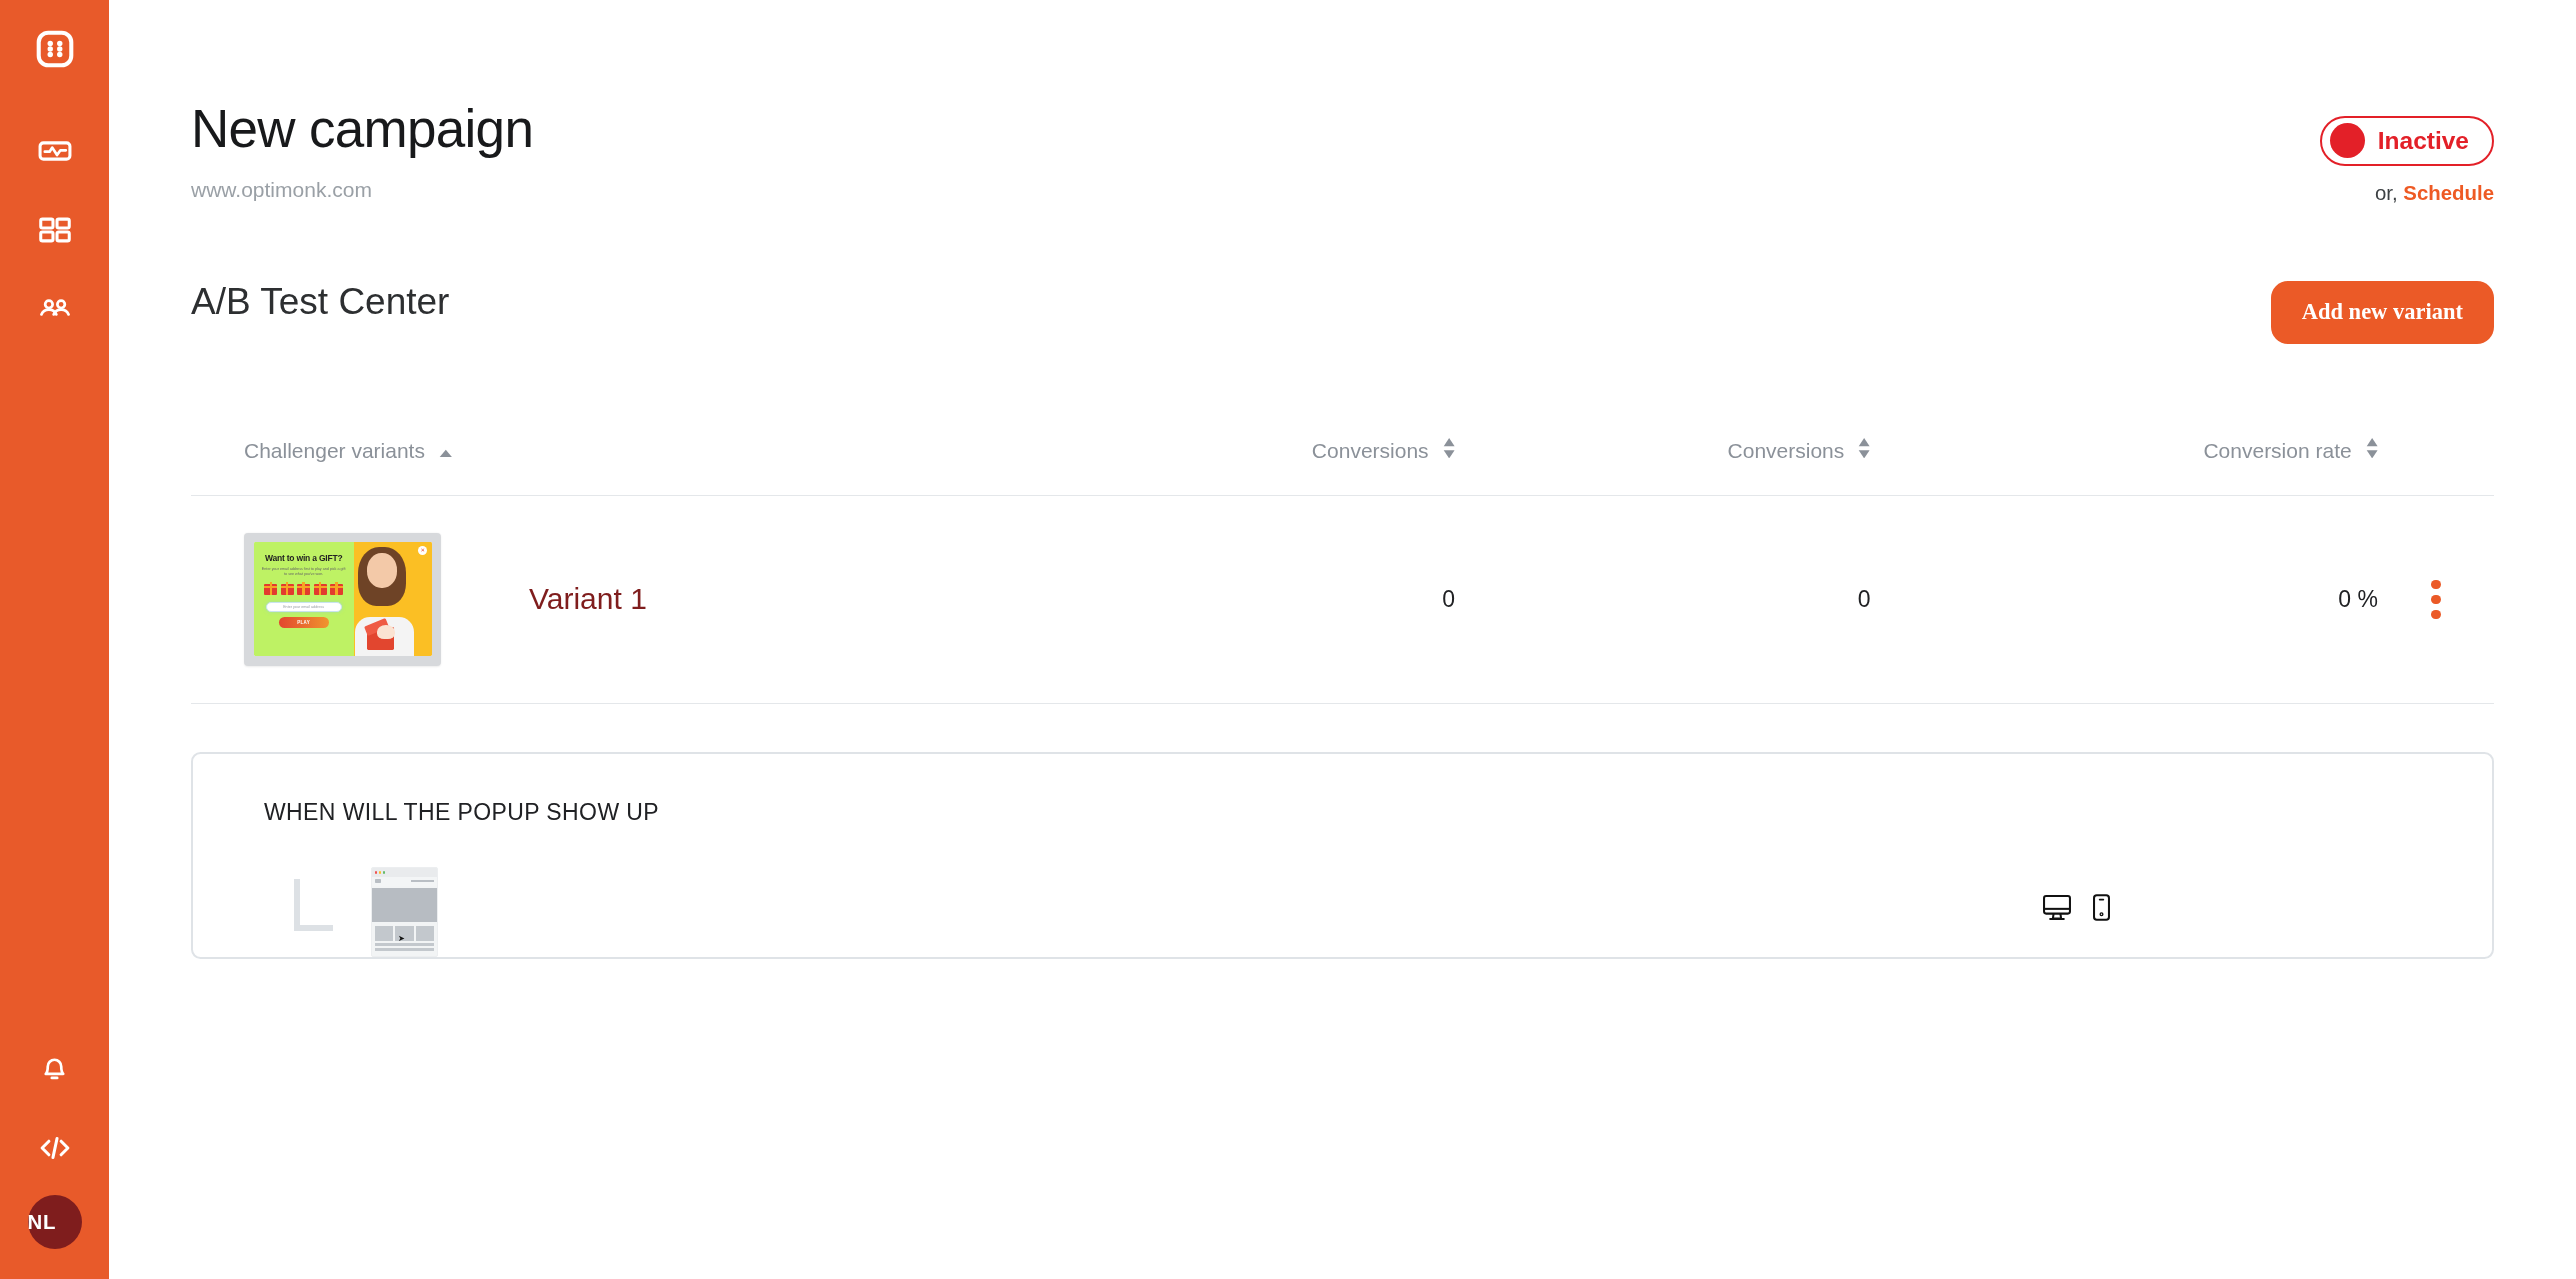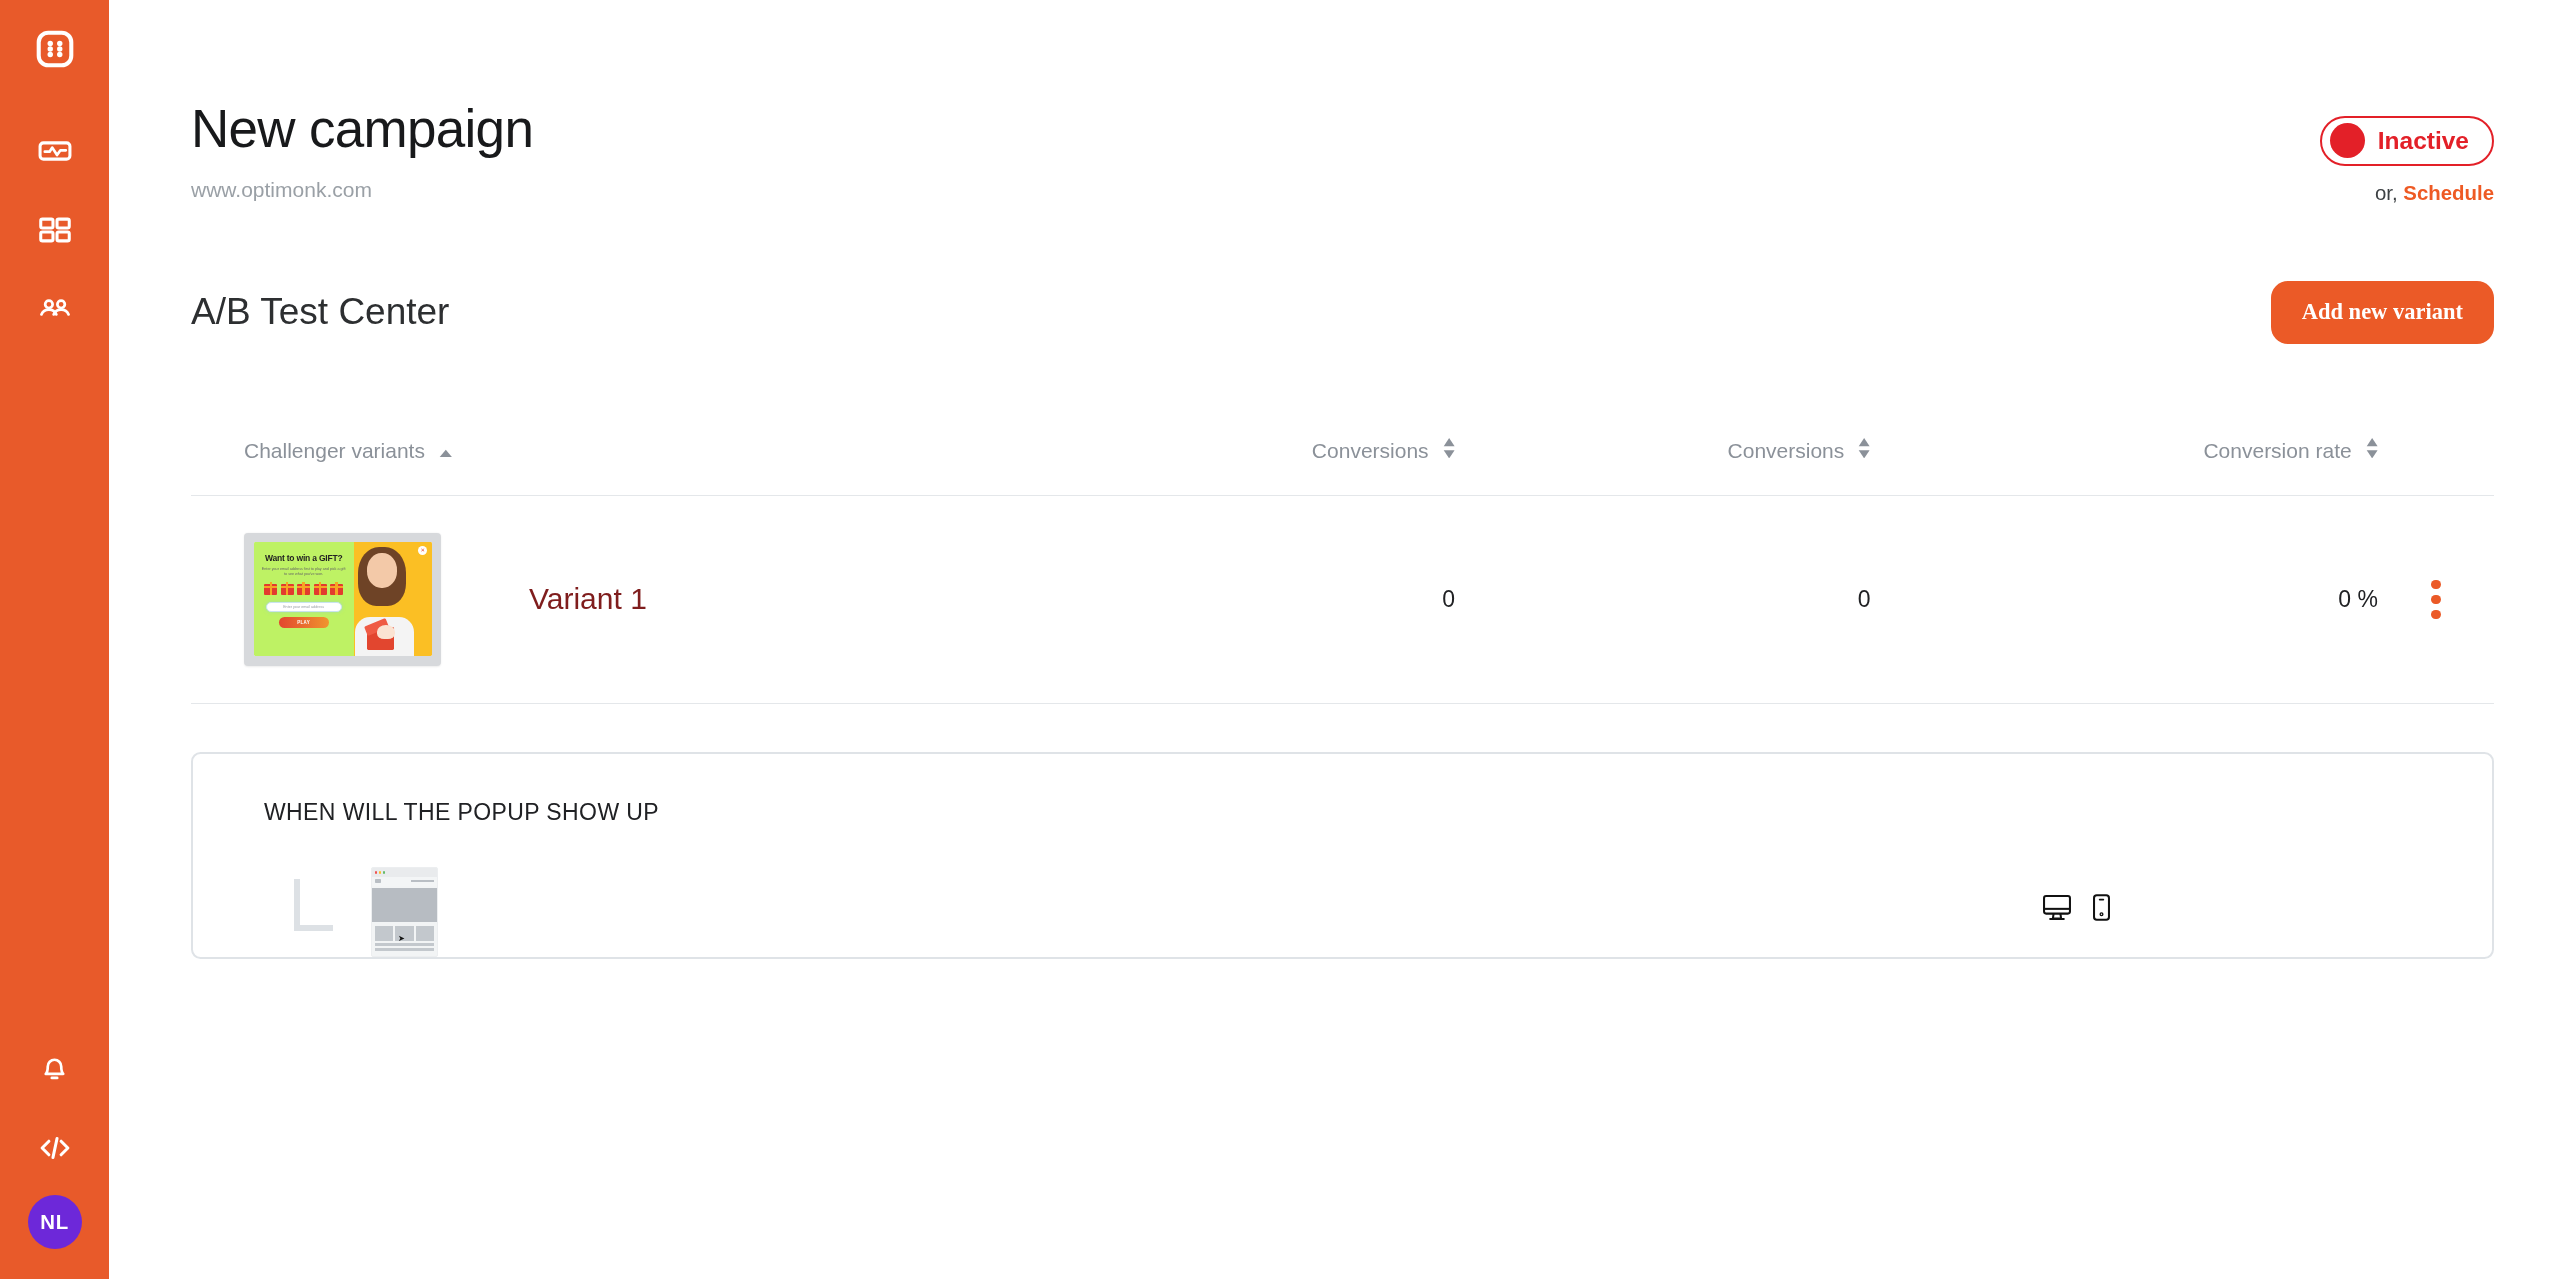--- a/index.html
+++ b/index.html
@@ -26,22 +26,22 @@
     margin-bottom: 30px;
     cursor: pointer;
   }
   .side-icon svg { display: block; }
   .sidebar-bottom {
     position: absolute; bottom: 30px; left: 0; width: 109px;
     display: flex; flex-direction: column; align-items: center;
   }
   .avatar {
     width: 54px; height: 54px; border-radius: 50%;
-    background: #6d28d9; color: #ffffff;
-    display: flex; align-items: center; justify-content: center;
+    background: #7f1d1d; color: #ffffff;
+    display: flex; align-items: center; justify-content: flex-start;
     font-size: 20.4px; font-weight: 700; letter-spacing: 0.7px;
     margin-top: 23px; cursor: pointer;
   }
 
   
   .main {
     flex: 1; height: 1279px; background: #fff;
     position: relative; overflow: hidden;
   }
   .content { padding: 0 82px 0 82px; }
@@ -71,21 +71,21 @@
   }
   .status-label { font-size: 24.5px; font-weight: 700; color: #E32028; }
   .schedule-line {
     margin-top: 16.3px; font-size: 20.4px; color: #3c4043; text-align: center;
   }
   .schedule-link { color: #EE5A24; font-weight: 600; cursor: pointer; }
 
   
   .section-head {
     margin-top: 79px;
-    display: flex; align-items: center; justify-content: space-between;
+    display: flex; align-items: flex-start; justify-content: space-between;
   }
   .section-title { font-size: 37px; font-weight: 400; color: #2d2f31; }
   .btn-primary {
     background: #EB5A27; color: #fff; border: none; border-radius: 17px;
     font-family: Liberation Serif, serif;
     font-size: 22.5px; font-weight: 700;
     padding: 18.4px 31px; cursor: pointer; white-space: nowrap;
   }
 
   

